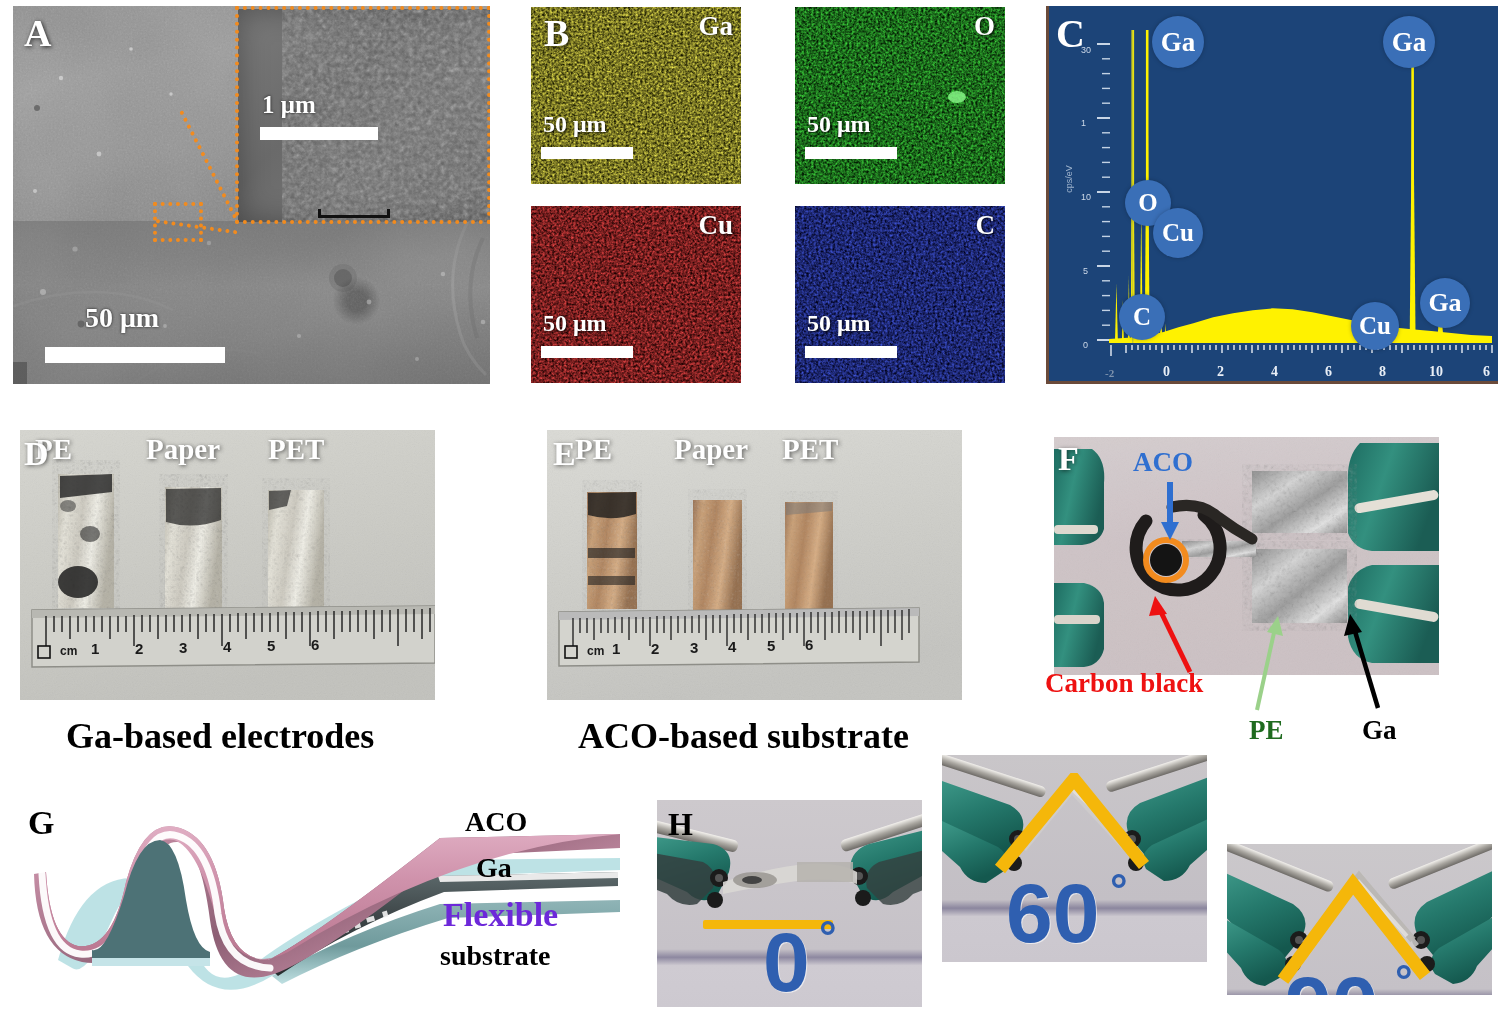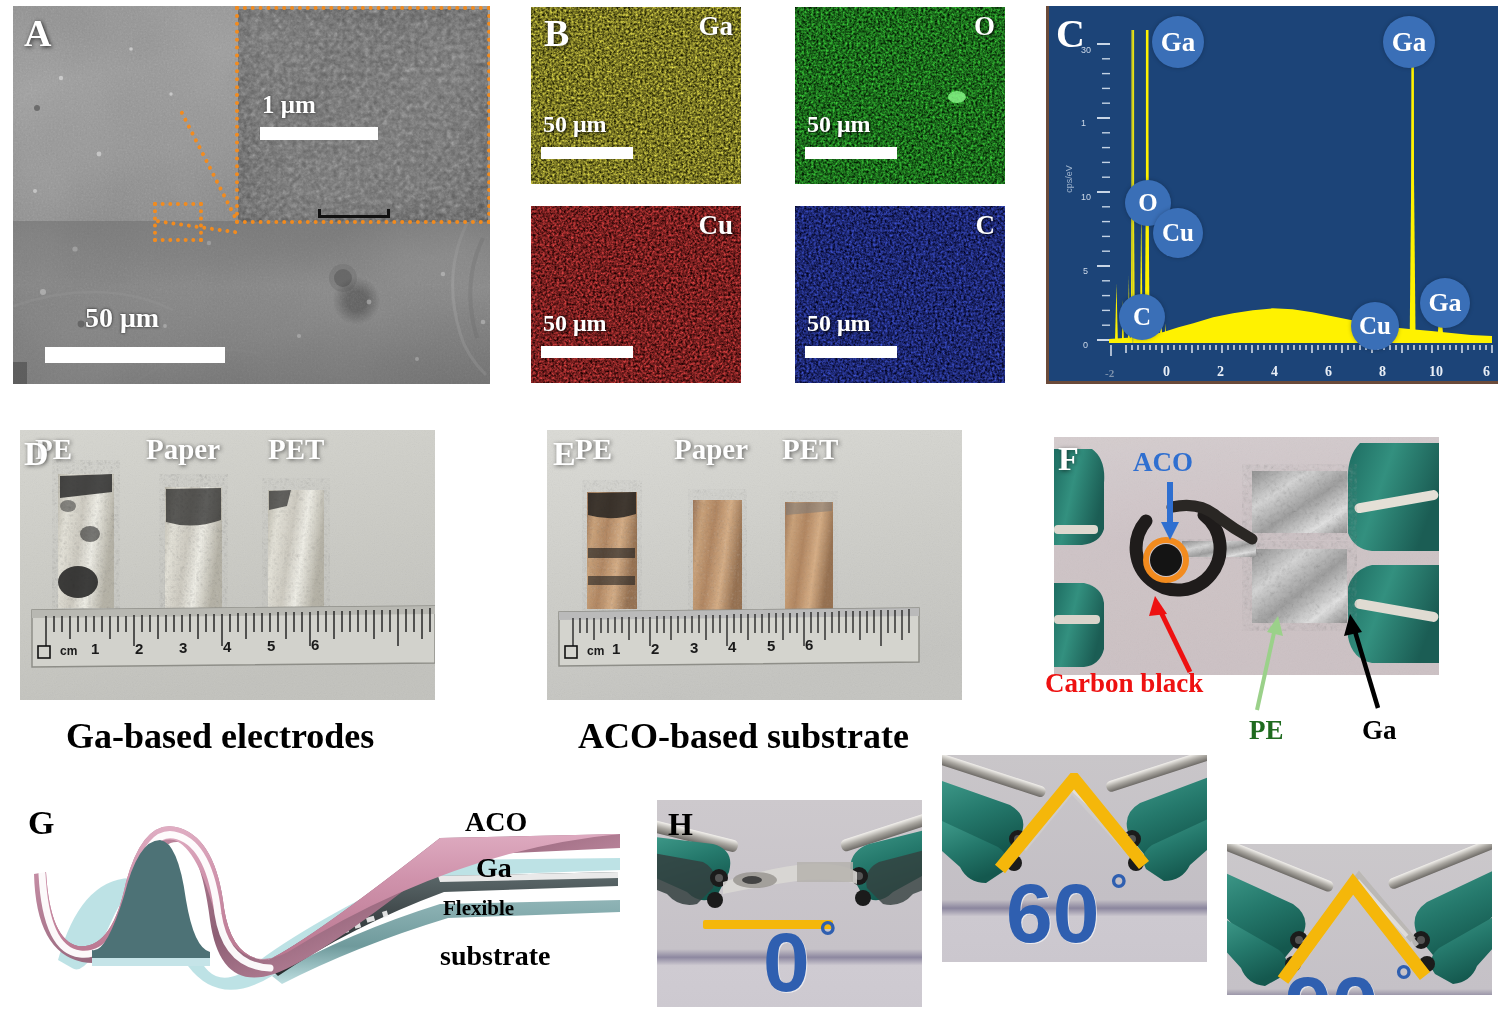--- a/index.html
+++ b/index.html
@@ -15,21 +15,21 @@
        radial-gradient(ellipse at 88% 62%, rgba(255,255,255,.12) 0 34px, rgba(0,0,0,0) 90px),
        linear-gradient(168deg,#8e8e8e 0%,#9a9a9a 18%,#8b8b8b 42%,#7e7e7e 62%,#888 80%,#7a7a7a 100%);
   }
   #semNoise{position:absolute;inset:0;opacity:.55;}
   #semLower{position:absolute;left:0;top:57%;width:100%;height:43%;
      background:linear-gradient(180deg,rgba(110,110,110,.55),rgba(125,125,125,.25) 40%,rgba(100,100,100,.45));}
   
   #insetA{position:absolute;left:225px;top:3px;width:250px;height:213px;
      background:
        linear-gradient(135deg,#7b7b7b,#6a6a6a 35%,#747474 60%,#656565 100%);
-     box-shadow:inset 0 0 30px rgba(0,0,0,.35);}
+     box-shadow:inset 0 0 30px rgba(0,0,0,.35);padding-left:44px;}
   #insetBorder{position:absolute;left:222px;top:0px;width:256px;height:218px;
      border:4px dotted #F28B1E;box-sizing:border-box;z-index:20;pointer-events:none;}
   #zoomBox{position:absolute;left:140px;top:196px;width:50px;height:40px;
      border:4px dotted #F28B1E;box-sizing:border-box;z-index:20;}
   #zoomLine1{position:absolute;left:143px;top:213px;width:82px;height:0;
      border-top:4px dotted #F28B1E;z-index:19;transform:rotate(8deg);transform-origin:left center;}
   #zoomLine2{position:absolute;left:168px;top:103px;width:120px;height:0;
      border-top:4px dotted #F28B1E;z-index:19;transform:rotate(63deg);transform-origin:left center;}
   .sbar{position:absolute;background:#fff;}
   .sbtxt{position:absolute;color:#fff;font-weight:bold;font-family:"Liberation Serif",serif;
@@ -797,21 +797,21 @@
              Q206 166 250 168" fill="none" stroke="#ffffff" stroke-width="7" stroke-linecap="round" opacity=".95"></path>
 
     <path d="M72 150 Q86 154 104 96 Q118 40 140 40 Q158 42 166 100 Q174 148 190 152 L190 160 L72 160 Z" fill="#4d7276"></path>
     <path d="M72 158 L190 158 L190 166 L72 166 Z" fill="#c5e4e8"></path>
   </svg>
 </div>
 <div class="plabel" style="left:28px;top:806px;font-size:34px;color:#000;">G</div>
 
 <div class="annot" style="left:465px;top:806px;font-size:28px;color:#000;">ACO</div>
 <div class="annot" style="left:476px;top:852px;font-size:28px;color:#000;">Ga</div>
-<div class="annot" style="left:443px;top:896px;font-size:21px;color:#000000;">Flexible</div>
+<div class="annot" style="left:443px;top:896px;font-size:34px;color:#6d28d9;">Flexible</div>
 <div class="annot" style="left:440px;top:940px;font-size:28px;color:#000;">substrate</div>
 
 <div class="hphoto" id="h1" style="left:657px;top:800px;width:265px;height:207px;">
   <svg width="265" height="207" viewBox="0 0 265 207" preserveAspectRatio="none" style="position:absolute;">
     <defs>
       <linearGradient id="hbg1" x1="0" y1="0" x2="0" y2="1">
         <stop offset="0%" stop-color="#cdc9cd"></stop>
           <stop offset="72%" stop-color="#c6c2c8"></stop>
         <stop offset="76%" stop-color="#8d88a0"></stop>
           <stop offset="80%" stop-color="#cfcbd2"></stop>

